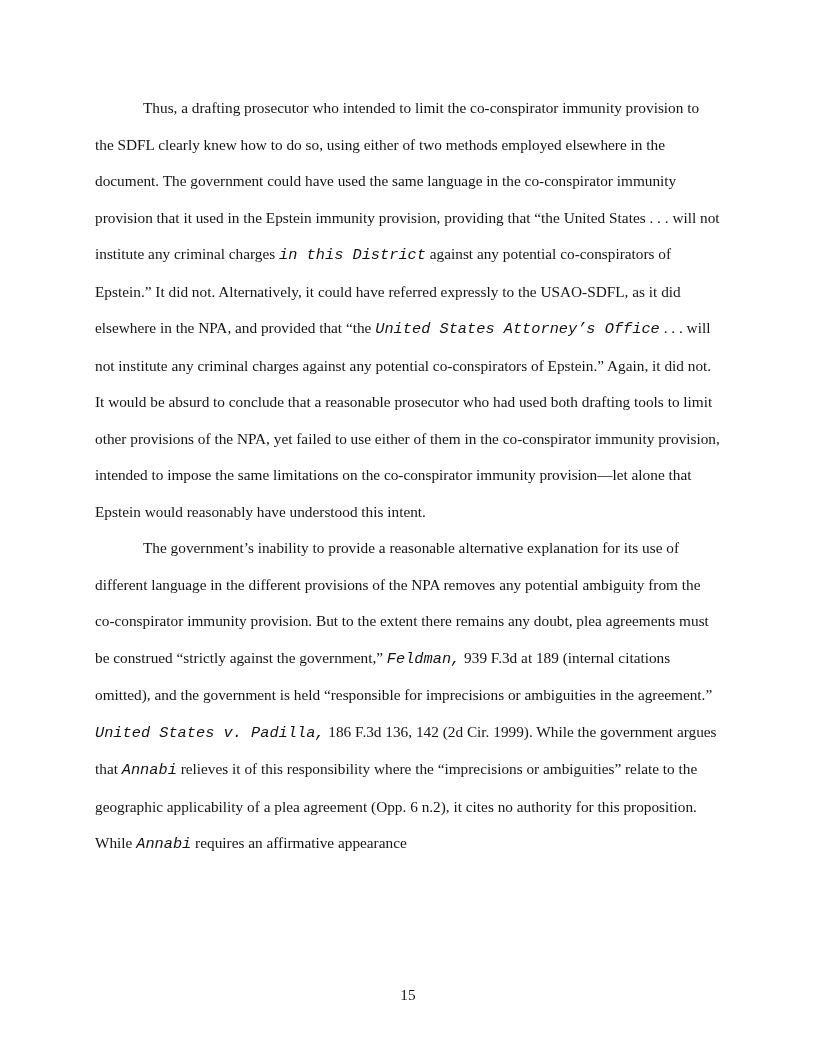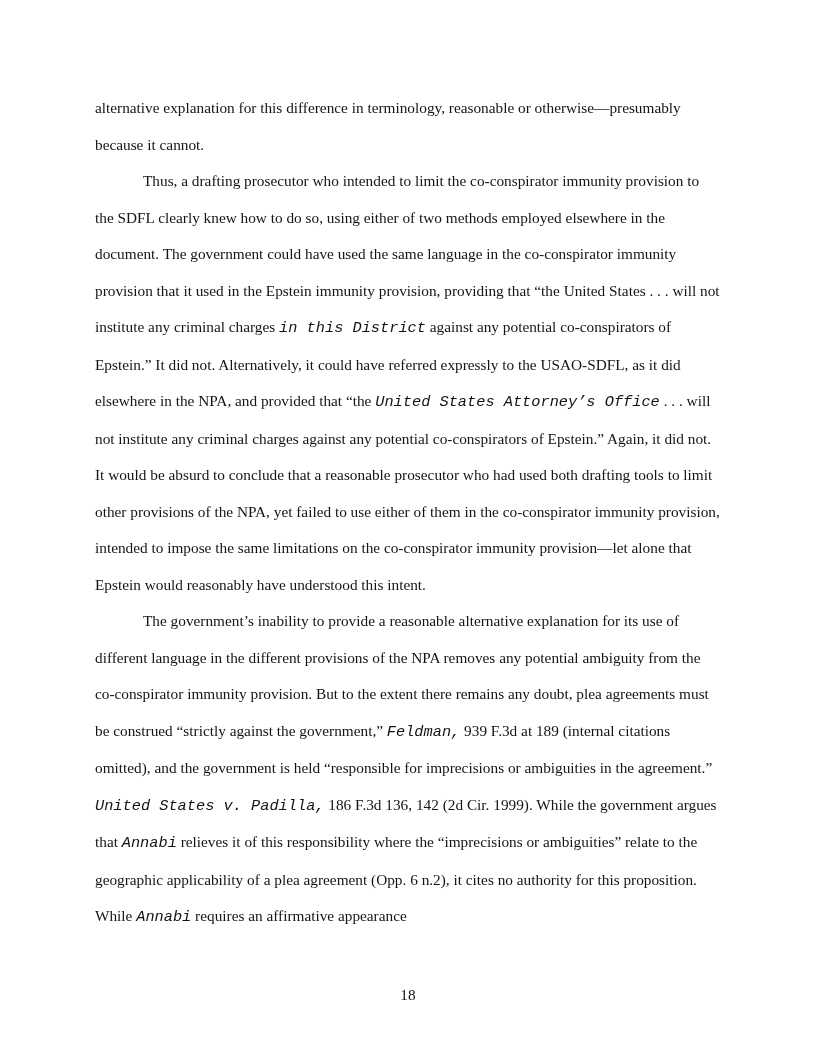--- a/index.html
+++ b/index.html
@@ -54,18 +54,17 @@
     font-size: 15.3px;
     font-family: "Liberation Serif", "DejaVu Serif", serif;
     color: #141414;
   }
 </style>
 </head>
 <body>
 
 <div class="page">
   <div class="content">
-    <p class="para" id="para-1"><span>alternative explanation for this difference in terminology, reasonable or otherwise—presumably because it cannot.</span></p>
     <p class="para" id="para-2"><span class="indent"></span><span>Thus, a drafting prosecutor who intended to limit the co-conspirator immunity provision to the SDFL clearly knew how to do so, using either of two methods employed elsewhere in the document.  The government could have used the same language in the co-conspirator immunity provision that it used in the Epstein immunity provision, providing that “the United States . . . will not institute any criminal charges </span><span class="it">in this District</span><span> against any potential co-conspirators of Epstein.”  It did not.  Alternatively, it could have referred expressly to the USAO-SDFL, as it did elsewhere in the NPA, and provided that “the </span><span class="it">United States Attorney’s Office</span><span> . . . will not institute any criminal charges against any potential co-conspirators of Epstein.”  Again, it did not.  It would be absurd to conclude that a reasonable prosecutor who had used both drafting tools to limit other provisions of the NPA, yet failed to use either of them in the co-conspirator immunity provision, intended to impose the same limitations on the co-conspirator immunity provision—let alone that Epstein would reasonably have understood this intent.</span></p>
     <p class="para" id="para-3"><span class="indent"></span><span>The government’s inability to provide a reasonable alternative explanation for its use of different language in the different provisions of the NPA removes any potential ambiguity from the co-conspirator immunity provision.  But to the extent there remains any doubt, plea agreements must be construed “strictly against the government,” </span><span class="it">Feldman,</span><span> 939 F.3d at 189 (internal citations omitted), and the government is held “responsible for imprecisions or ambiguities in the agreement.”  </span><span class="it">United States v. Padilla,</span><span> 186 F.3d 136, 142 (2d Cir. 1999).  While the government argues that </span><span class="it">Annabi</span><span> relieves it of this responsibility where the “imprecisions or ambiguities” relate to the geographic applicability of a plea agreement (Opp. 6 n.2), it cites no authority for this proposition.  While </span><span class="it">Annabi</span><span> requires an affirmative appearance</span></p>
   </div>
-  <div class="pagenum">18</div>
+  <div class="pagenum">15</div>
 </div>
 
 </body></html>

